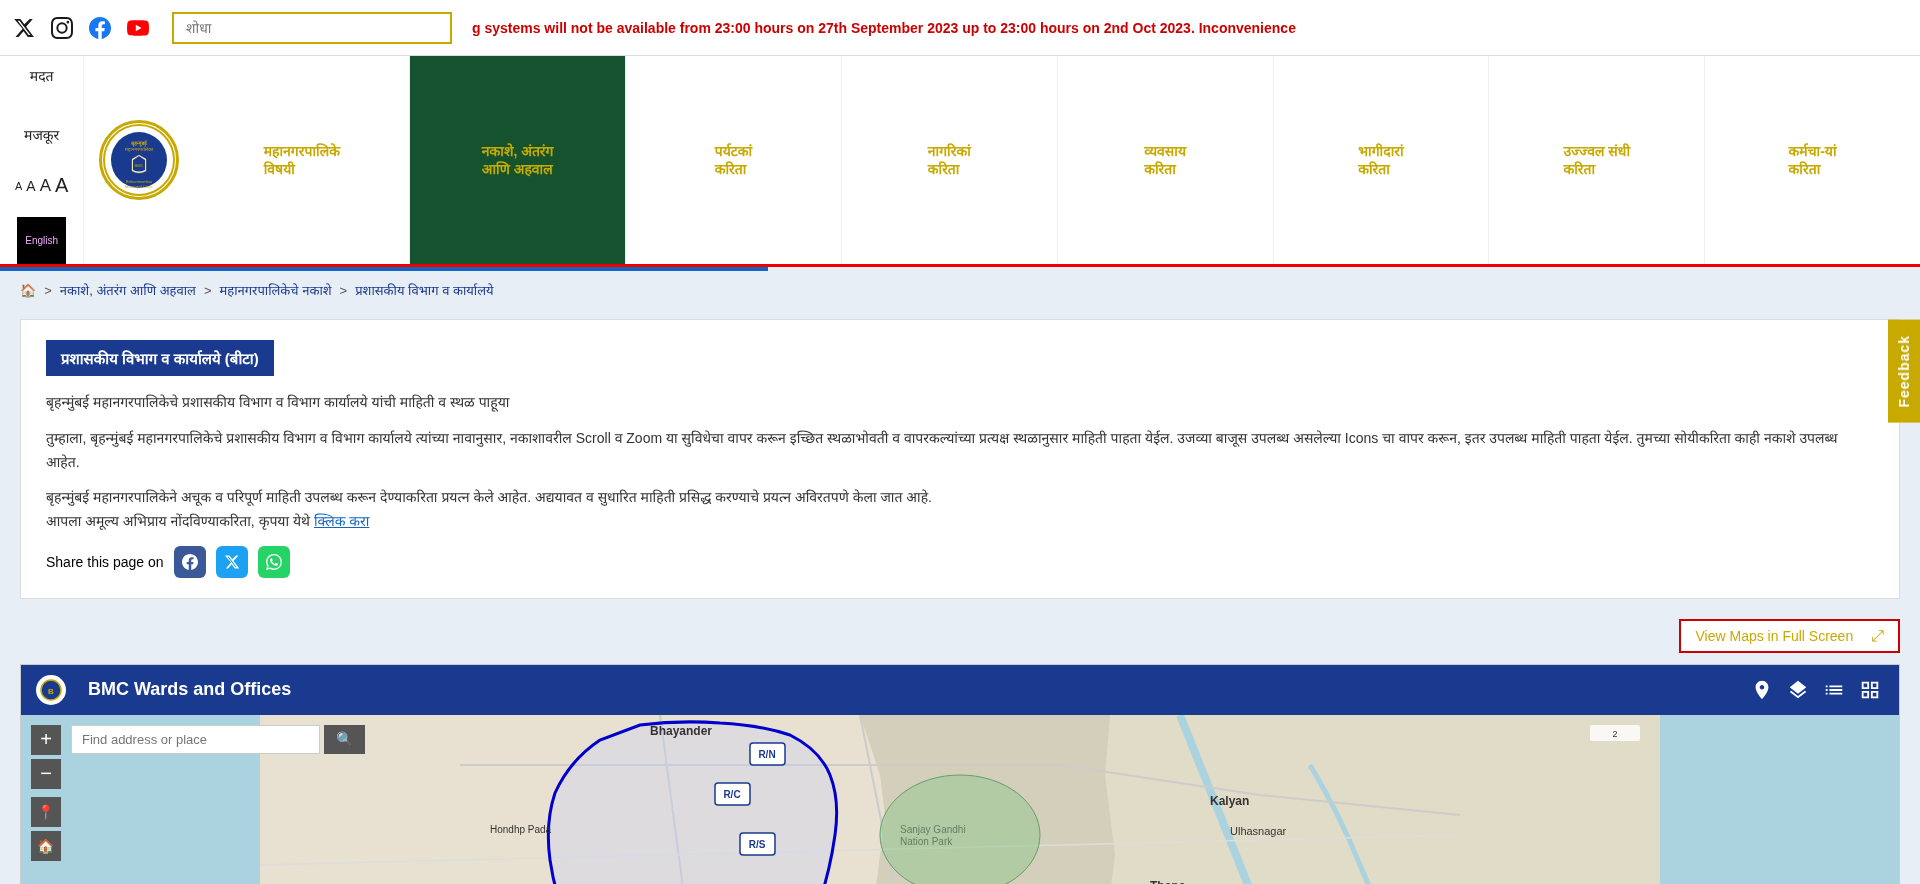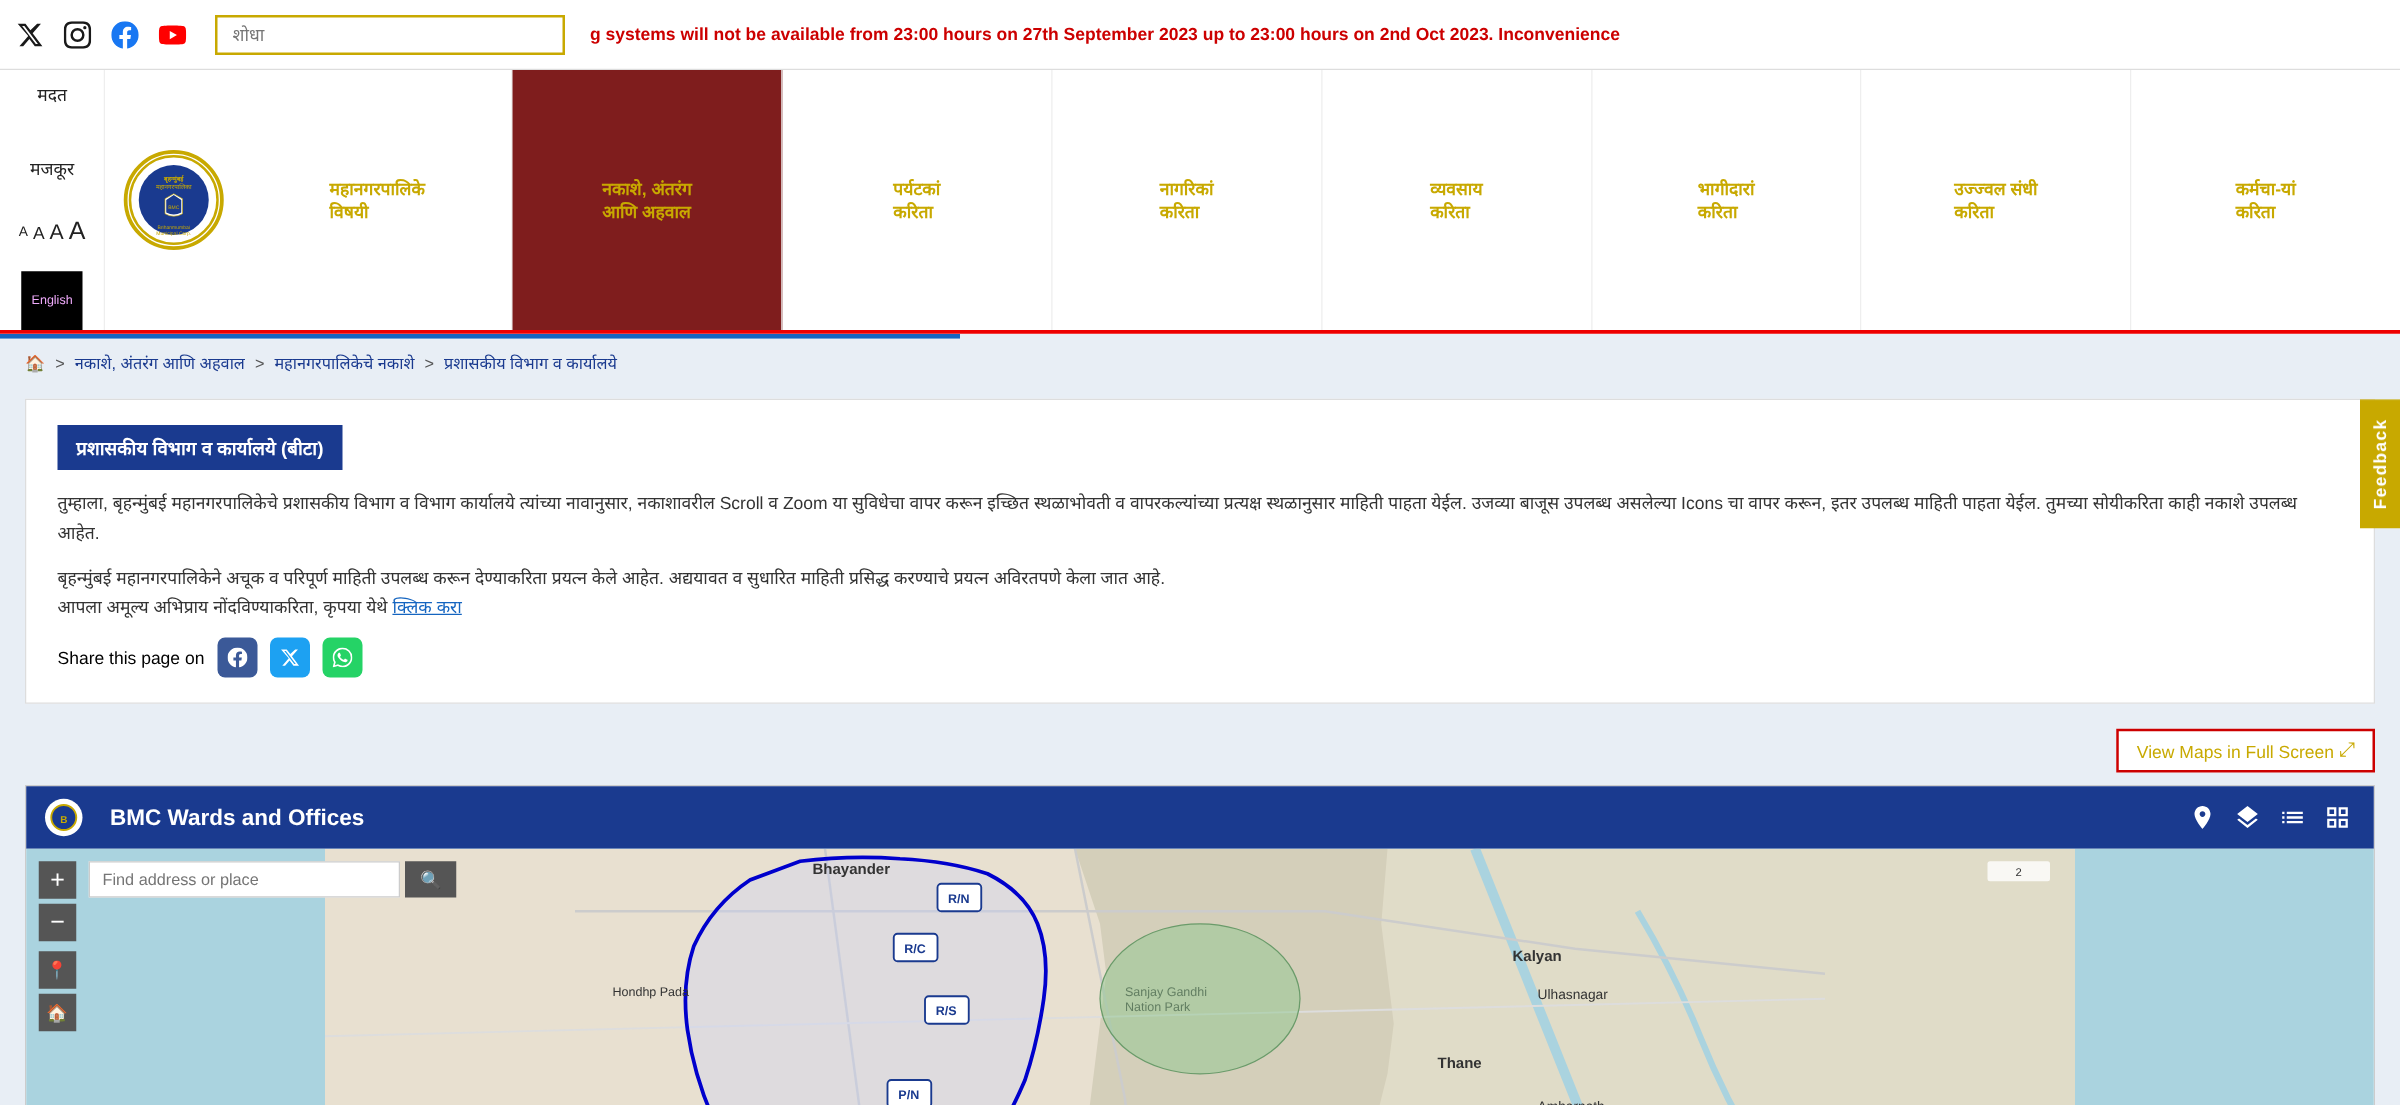--- a/index.html
+++ b/index.html
@@ -188,21 +188,21 @@
 
     
     .map-section {
       position: relative;
       background: #e8eef5;
       padding: 10px 20px 0;
     }
     .view-maps-btn {
       display: inline-flex;
       align-items: center;
-      gap: 4px;
+      gap: 18px;
       border: 2px solid #e00;
       padding: 6px 14px;
       font-size: 14px;
       color: #c8a900;
       background: #fff;
       cursor: pointer;
       position: absolute;
       right: 20px;
       top: 10px;
     }
@@ -365,21 +365,21 @@
         <path d="M37 33 L31 37 L31 47 Q37 50 43 47 L43 37 Z" fill="#1a3a8f"></path>
         <text x="37" y="44" text-anchor="middle" fill="#c8a900" font-size="4">BMC</text>
         <text x="37" y="60" text-anchor="middle" fill="#c8a900" font-size="4">Brihanmumbai</text>
         <text x="37" y="65" text-anchor="middle" fill="#c8a900" font-size="4">Municipal Corp.</text>
       </svg>
     </div>
   </div>
 
   <div class="nav-items">
     <div class="nav-item">महानगरपालिके<br>विषयी</div>
-    <div class="nav-item" style="background:#7f1d1d;">नकाशे, अंतरंग<br>आणि अहवाल</div>
+    <div class="nav-item" style="background:#14532d;">नकाशे, अंतरंग<br>आणि अहवाल</div>
     <div class="nav-item">पर्यटकां<br>करिता</div>
     <div class="nav-item">नागरिकां<br>करिता</div>
     <div class="nav-item">व्यवसाय<br>करिता</div>
     <div class="nav-item">भागीदारां<br>करिता</div>
     <div class="nav-item">उज्ज्वल संधी<br>करिता</div>
     <div class="nav-item" style="border-right:none;">कर्मचा-यां<br>करिता</div>
   </div>
 </div>
 <div class="progress-bar"></div>
 
@@ -389,20 +389,21 @@
   <a href="#">नकाशे, अंतरंग आणि अहवाल</a>
   <span class="breadcrumb-sep">&gt;</span>
   <a href="#">महानगरपालिकेचे नकाशे</a>
   <span class="breadcrumb-sep">&gt;</span>
   <span>प्रशासकीय विभाग व कार्यालये</span>
 </div>
 
 <div class="content-area">
   <div class="content-card">
     <div class="content-title-bar">प्रशासकीय विभाग व कार्यालये (बीटा)</div>
+    <p class="content-text">बृहन्मुंबई महानगरपालिकेचे प्रशासकीय विभाग व विभाग कार्यालये यांची माहिती व स्थळ पाहूया</p>
     <p class="content-text">तुम्हाला, बृहन्मुंबई महानगरपालिकेचे प्रशासकीय विभाग व विभाग कार्यालये त्यांच्या नावानुसार, नकाशावरील Scroll व Zoom या सुविधेचा वापर करून इच्छित स्थळाभोवती व वापरकल्यांच्या प्रत्यक्ष स्थळानुसार माहिती पाहता येईल. उजव्या बाजूस उपलब्ध असलेल्या Icons चा वापर करून, इतर उपलब्ध माहिती पाहता येईल. तुमच्या सोयीकरिता काही नकाशे उपलब्ध आहेत.</p>
     <p class="content-text">
       <span>बृहन्मुंबई महानगरपालिकेने अचूक व परिपूर्ण माहिती उपलब्ध करून देण्याकरिता प्रयत्न केले आहेत. अद्ययावत व सुधारित माहिती प्रसिद्ध करण्याचे प्रयत्न अविरतपणे केला जात आहे.</span><br>
       <span>आपला अमूल्य अभिप्राय नोंदविण्याकरिता, कृपया येथे </span><a href="#" class="content-link">क्लिक करा</a>
     </p>
     <div class="share-row">
       <span>Share this page on</span>
       <div class="share-icon fb-icon">
         <svg width="16" height="16" viewBox="0 0 24 24" fill="#fff">
             <path d="M24 12.073c0-6.627-5.373-12-12-12s-12 5.373-12 12c0 5.99 4.388 10.954 10.125 11.854v-8.385H7.078v-3.47h3.047V9.43c0-3.007 1.792-4.669 4.533-4.669 1.312 0 2.686.235 2.686.235v2.953H15.83c-1.491 0-1.956.925-1.956 1.874v2.25h3.328l-.532 3.47h-2.796v8.385C19.612 23.027 24 18.062 24 12.073z"></path>

